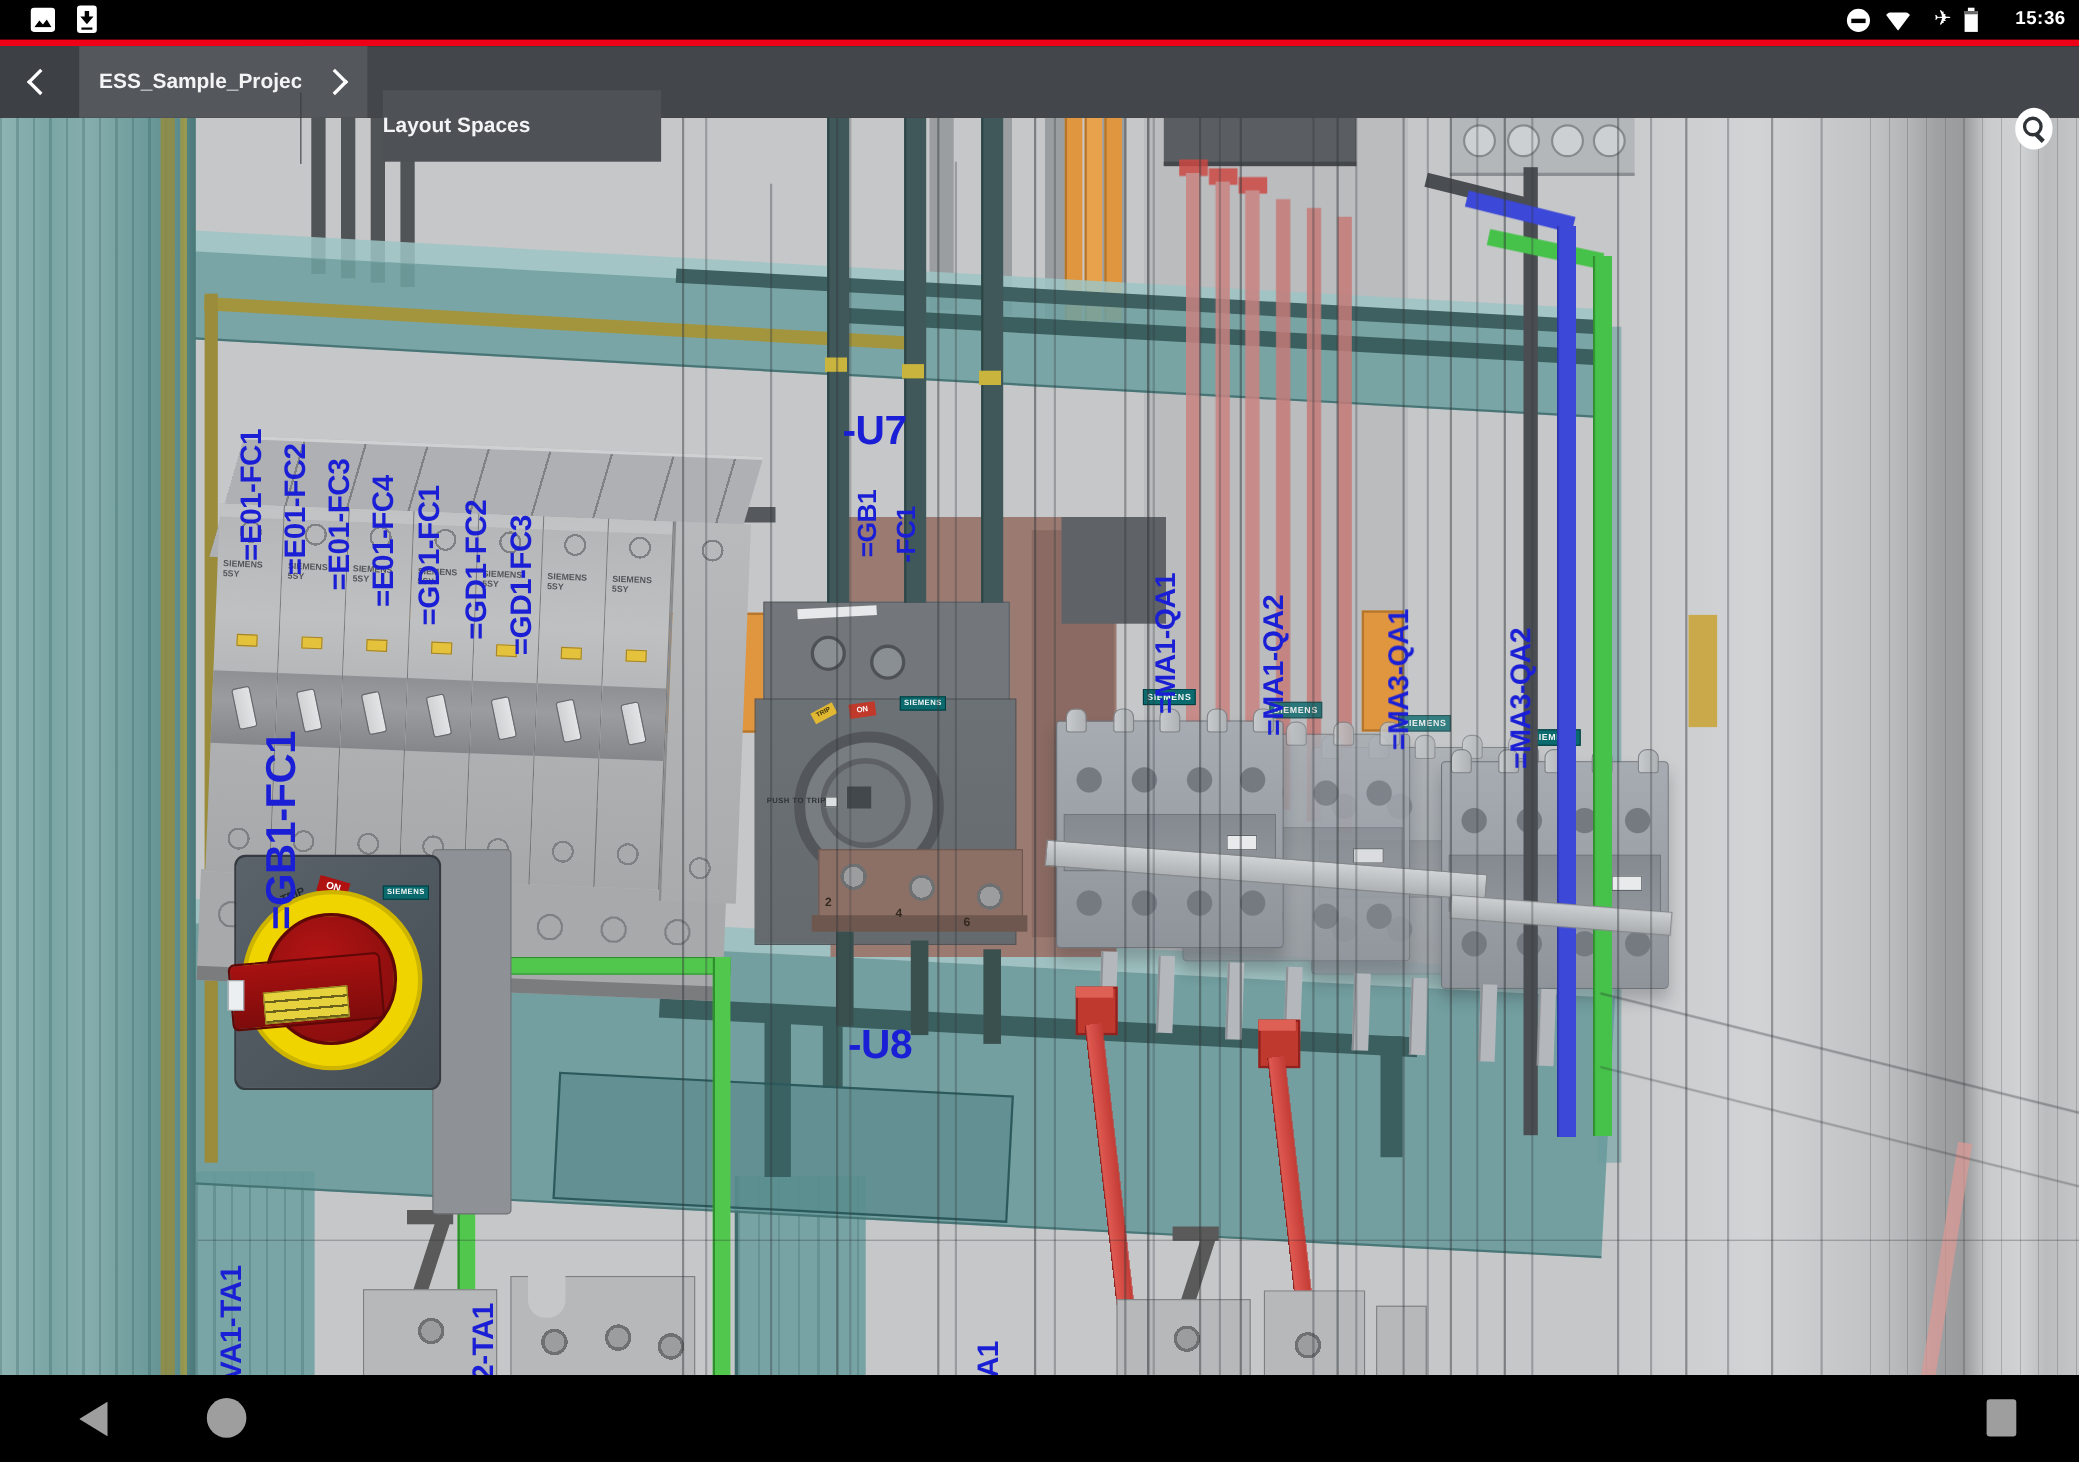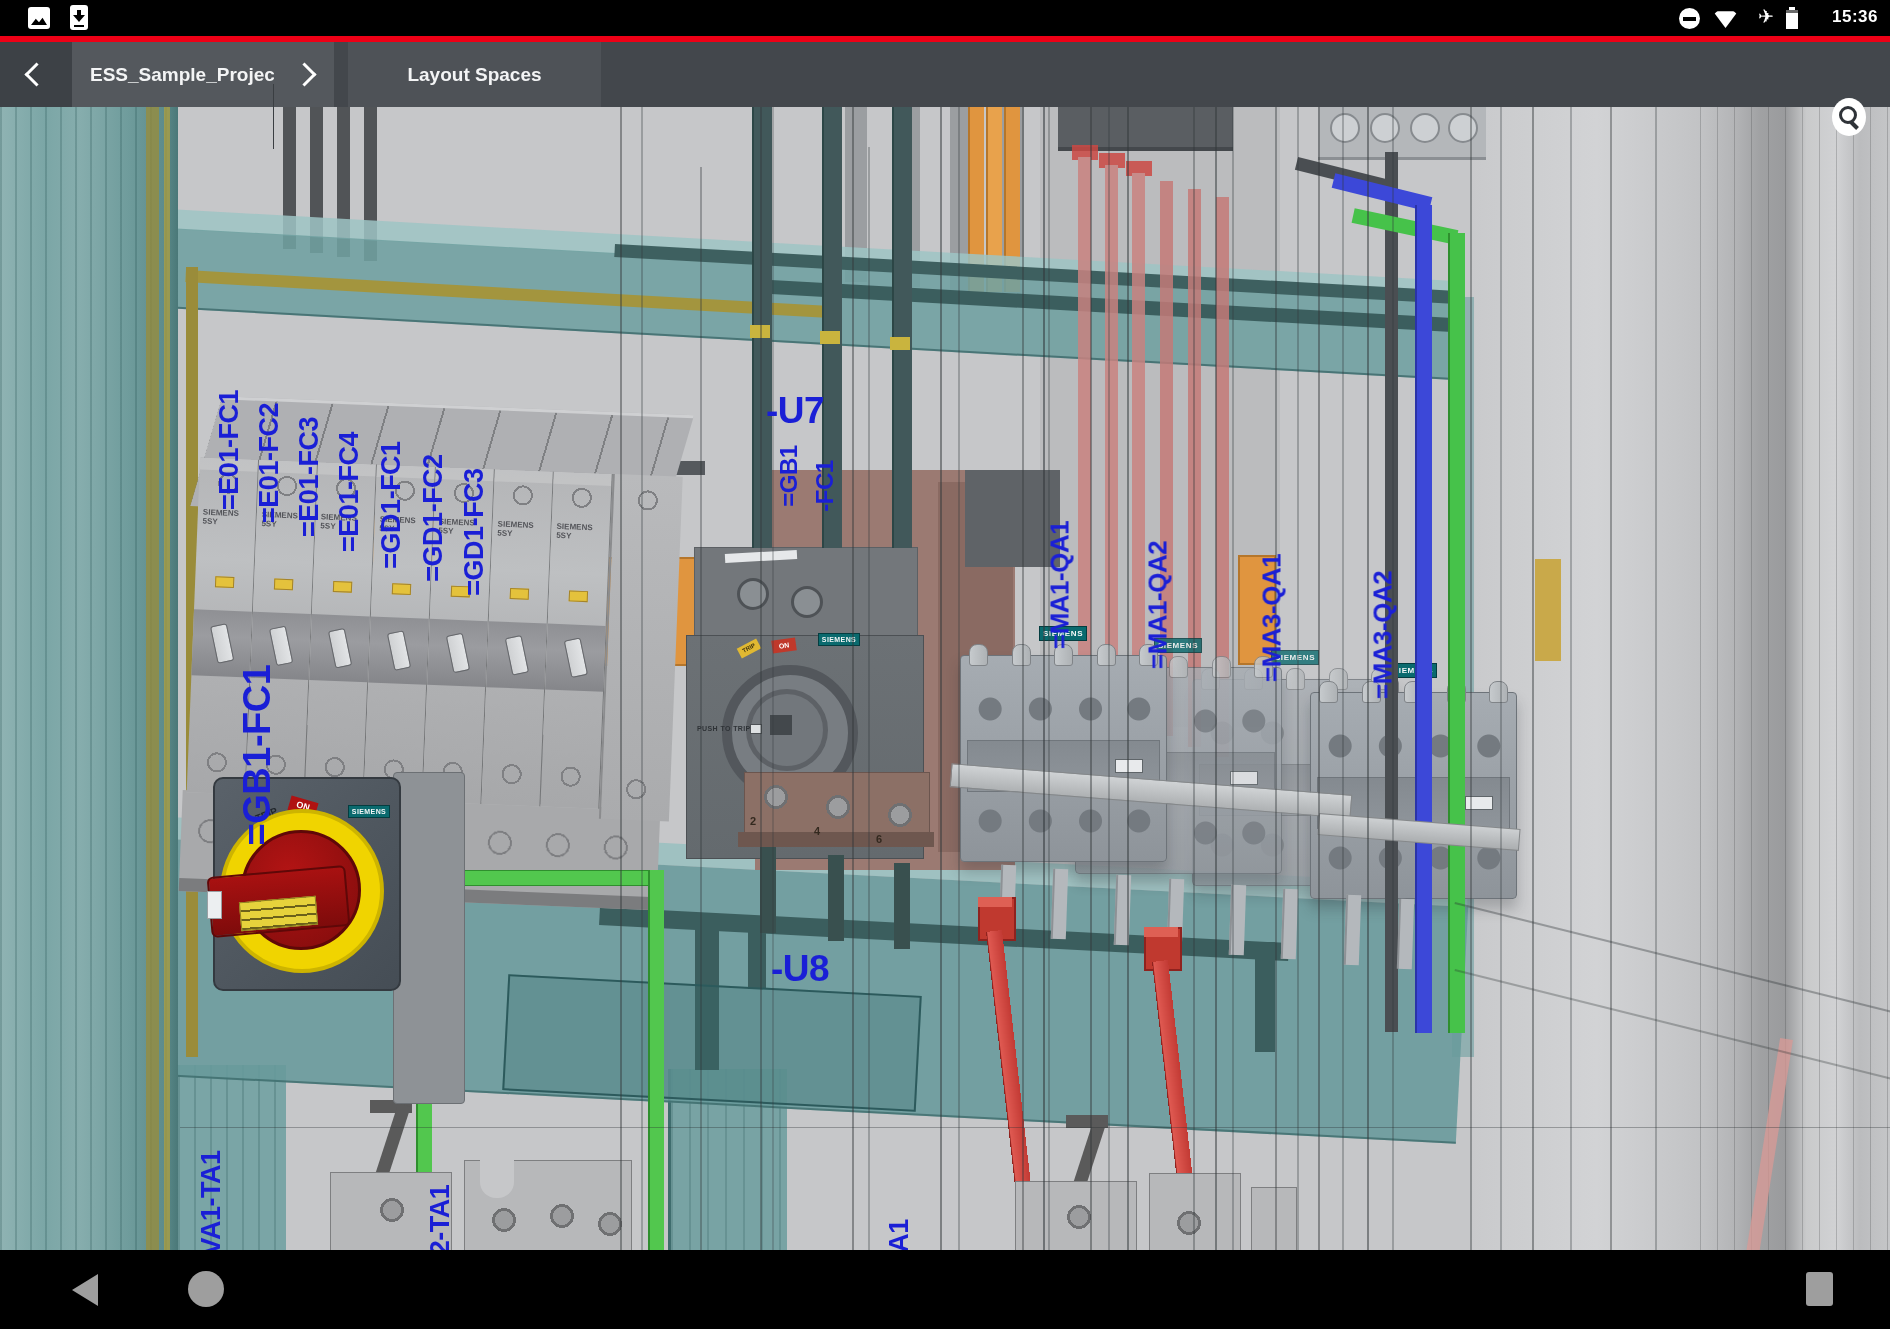--- a/index.html
+++ b/index.html
@@ -20,21 +20,21 @@
 
   
   .navbar{position:absolute;left:0;top:1250px;width:1890px;height:79px;background:#000;z-index:100;}
 
   
   .scene{position:absolute;left:0;top:107px;width:1890px;height:1143px;background:#c6c7c9;overflow:hidden;}
 
   .v-label{position:absolute;color:#1a1fd6;font-weight:bold;white-space:nowrap;z-index:60;
            transform:translate(-50%,-50%) rotate(-90deg);letter-spacing:-0.5px;}
   .h-label{position:absolute;color:#1a1fd6;font-weight:bold;white-space:nowrap;z-index:60;
-           transform:translate(-50%,-50%);letter-spacing:-0.5px;margin-top:19px;}
+           transform:translate(-50%,-50%);letter-spacing:-0.5px;}
 
   .glassline{position:absolute;top:0;width:2px;}
 
   
   .mcb-row{position:absolute;left:193px;top:360px;width:482px;display:flex;transform:rotate(2.3deg);z-index:20;}
   .mcb{position:relative;width:58px;height:335px;flex:0 0 58px;
        background:linear-gradient(180deg,#b4b5b7,#bec0c2 30%,#b1b2b4 55%,#a7a8aa);
        border-right:1px solid rgba(72,74,76,.55);box-shadow:inset 0 12px 0 rgba(255,255,255,.18);}
   .hexhole{position:absolute;left:50%;width:26px;height:26px;transform:translateX(-50%);
        background:radial-gradient(circle,rgba(0,0,0,0) 0 8px,#7f8083 8px 10px,rgba(0,0,0,0) 10px);}
@@ -102,21 +102,21 @@
     <div class="tb-chip" style="left:0;width:72px;background:#3d4146;justify-content:center;">
       <span class="chev left"></span>
     </div>
     <div class="tb-chip" style="left:72px;width:201px;background:#54585d;padding-left:18px;">
       <span>ESS_Sample_Project</span>
     </div>
     <div class="abs" style="left:273px;top:42px;width:1px;height:65px;background:#3a3e42;z-index:101;"></div>
     <div class="tb-chip" style="left:274px;width:60px;background:#54585d;justify-content:center;">
       <span class="chev right"></span>
     </div>
-    <div class="tb-chip" style="left:348px;width:253px;background:#4e5257;justify-content:center;">
+    <div class="tb-chip" style="left:348px;width:253px;background:#4e5257;justify-content:flex-start;margin-top:40px;">
       <span>Layout Spaces</span>
     </div>
     <div class="abs" style="right:24px;top:56px;width:34px;height:38px;background:#fff;border-radius:50%;z-index:102;">
       <div class="abs" style="left:7px;top:8px;width:12px;height:12px;border:3px solid #2f3338;border-radius:50%;"></div>
       <div class="abs" style="left:20px;top:22px;width:4px;height:10px;background:#2f3338;transform:rotate(-45deg);"></div>
     </div>
   </div>
 
   <div class="scene">
 

